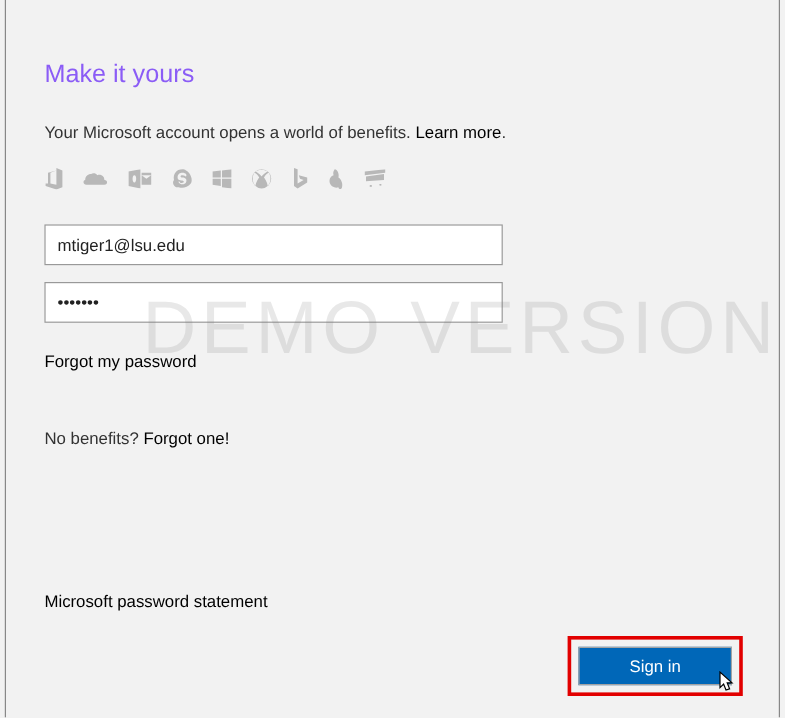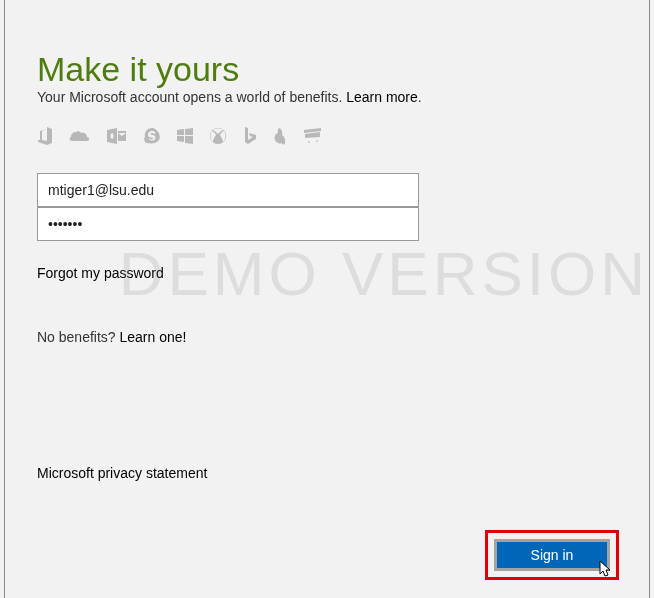--- a/index.html
+++ b/index.html
@@ -16,23 +16,24 @@
     left: 4px;
     top: 0;
     right: 4px;
     bottom: 0;
     background: #f2f2f2;
     border-left: 1px solid #888;
     border-right: 1px solid #888;
     padding: 50px 32px 20px 32px;
   }
   .title {
-    font-size: 34px;
+    font-size: 21px;
     font-weight: 300;
-    color: #4d7c0f;
+    color: #8b5cf6;
+    margin-bottom: 28px;
   }
   .subtitle {
     font-size: 14px;
     color: #333;
     margin-bottom: 22px;
   }
   .link { color: #000000; text-decoration: none; cursor: pointer; }
   .icons-row {
     display: flex;
     gap: 16px;
@@ -43,38 +44,39 @@
   .field {
     width: 382px;
     height: 34px;
     border: 1px solid #999;
     background: #fff;
     padding: 0 10px;
     font-size: 14px;
     font-family: inherit;
     color: #222;
     display: block;
+    margin-bottom: 14px;
     outline: none;
   }
   .forgot { margin-top: 24px; margin-bottom: 48px; font-size: 14px; }
   .noacct { font-size: 14px; color: #333; margin-bottom: 120px; }
   .privacy { font-size: 14px; }
   .btn-wrap {
     position: absolute;
     right: 30px;
     bottom: 18px;
     border: 3px solid #e20000;
     padding: 6px;
   }
   .btn {
-    width: 116px;
+    width: 128px;
     height: 32px;
     background: #0067b8;
     color: #fff;
-    border: 3px solid #a3a3a3;
+    border: 1px solid #a3a3a3;
     font-size: 14px;
     font-family: inherit;
     cursor: pointer;
   }
   .watermark {
     position: absolute;
     top: 238px;
     left: 0;
     right: 0;
     text-align: right;
@@ -138,25 +140,25 @@
   </div>
 
   <input type="text" class="field" value="mtiger1@lsu.edu" style="">
   <input type="text" class="field" value="•••••••" style="">
 
   <div class="forgot">
     <a class="link">Forgot my password</a>
   </div>
 
   <p class="noacct">
-    <span>No benefits? </span><a class="link">Learn one!</a>
+    <span>No benefits? </span><a class="link">Forgot one!</a>
   </p>
 
   <div class="privacy">
-    <a class="link">Microsoft privacy statement</a>
+    <a class="link">Microsoft password statement</a>
   </div>
 
   <div class="btn-wrap">
     <button class="btn">Sign in</button>
   </div>
 
   <span class="cursor">
     <svg width="14" height="18" viewBox="0 0 14 18">
         <path fill="#fff" stroke="#000" stroke-width="1" d="M1 1 L1 14 L4 11 L6 16 L9 15 L7 10 L11 10 Z"></path>
       </svg>

